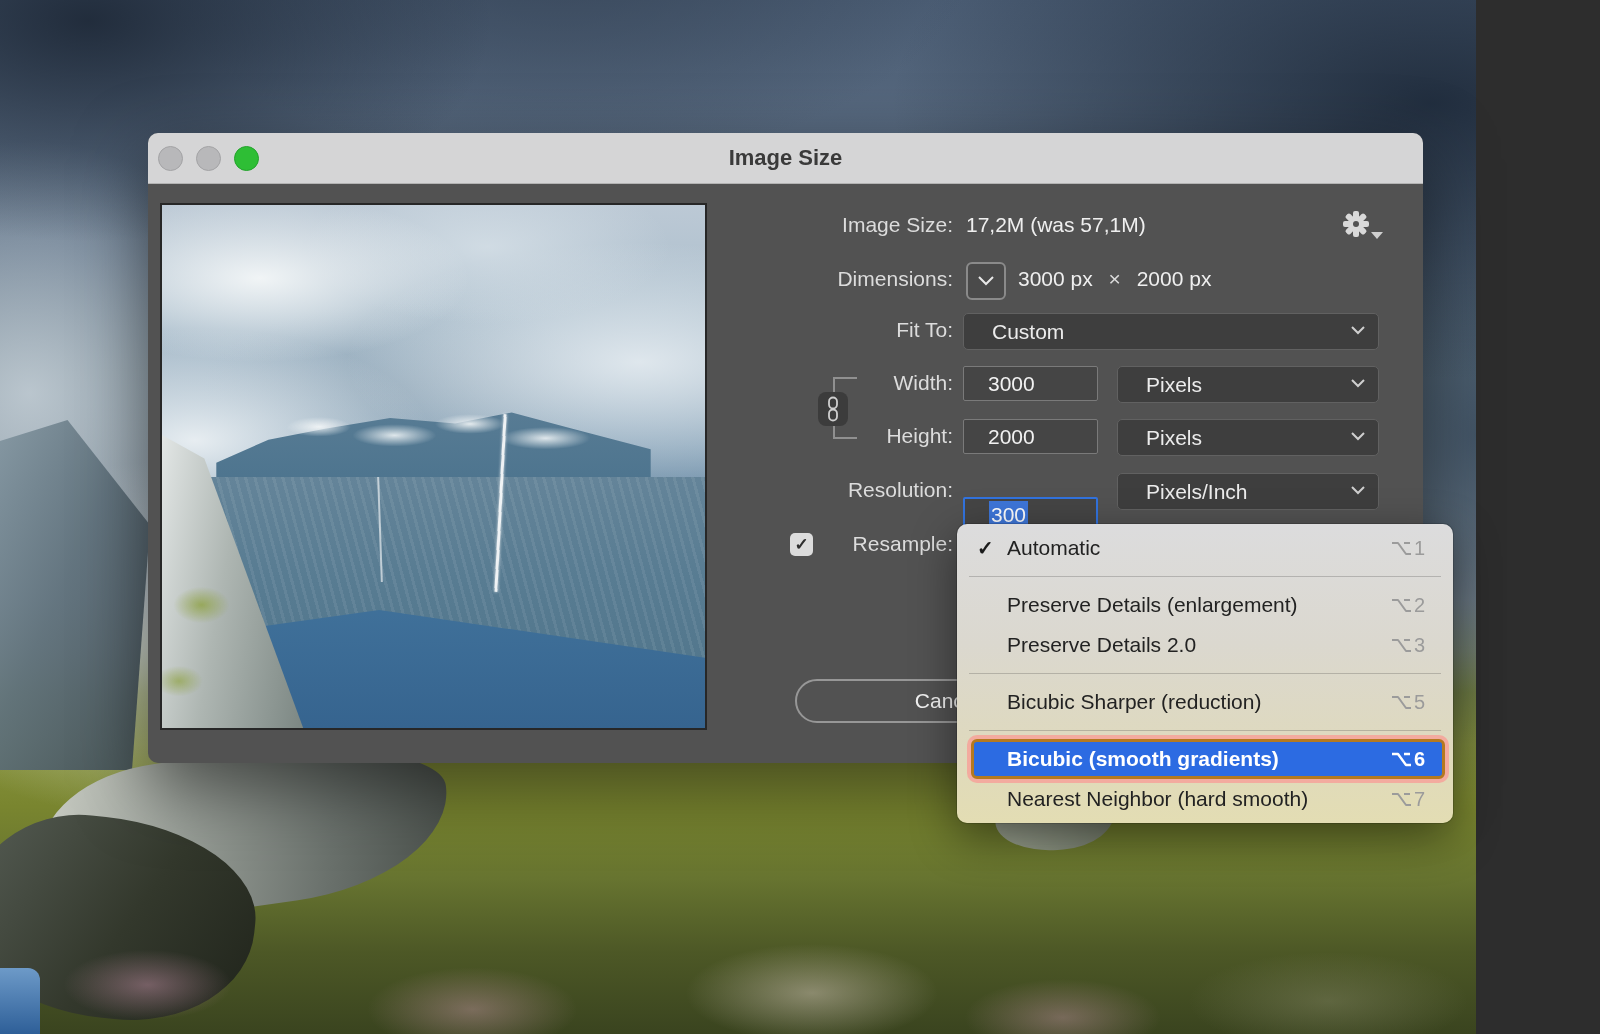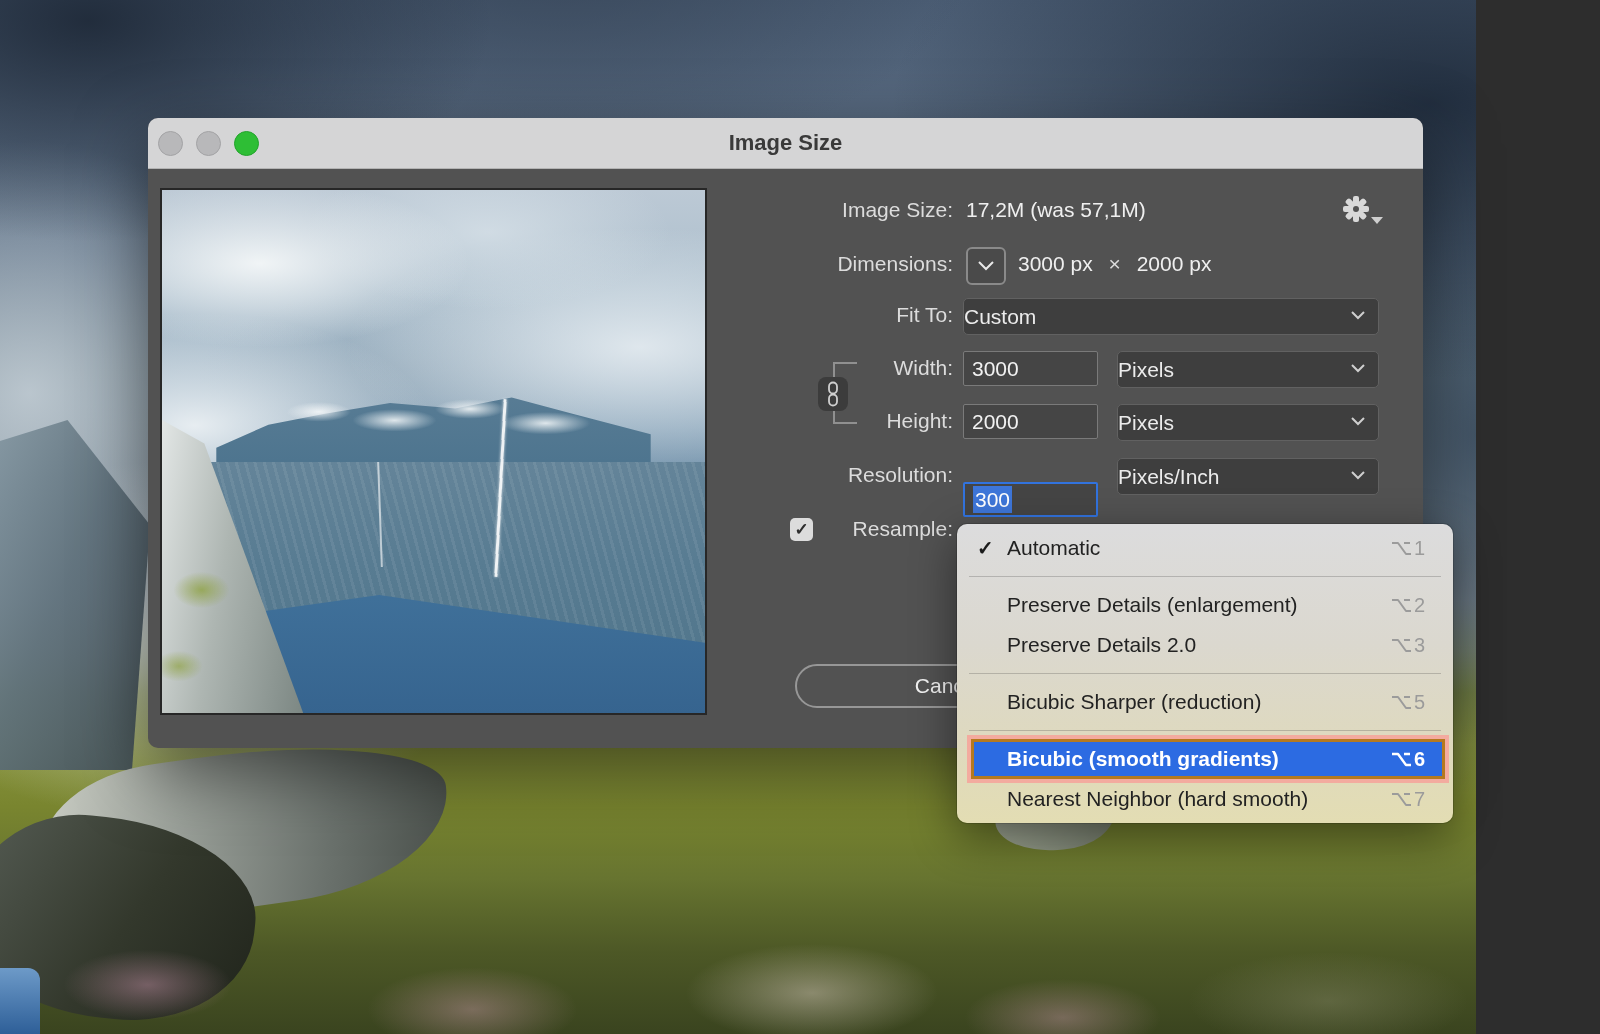--- a/index.html
+++ b/index.html
@@ -35,21 +35,21 @@
       radial-gradient(120px 50px at 10% 70%, rgba(205,150,175,.45), transparent 70%),
       radial-gradient(150px 60px at 32% 85%, rgba(212,160,180,.40), transparent 70%),
       radial-gradient(180px 70px at 55% 75%, rgba(225,210,200,.45), transparent 70%),
       radial-gradient(140px 55px at 72% 90%, rgba(205,155,175,.40), transparent 70%),
       radial-gradient(200px 70px at 90% 80%, rgba(150,150,120,.35), transparent 70%);}
   .blue-rock{position:absolute;left:0;top:968px;width:40px;height:66px;
     background:linear-gradient(180deg,#6d9ac8,#2e5f98);border-radius:0 12px 0 0;}
   .side-panel{position:absolute;left:1476px;top:0;width:124px;height:1034px;background:#2d2d2d;}
 
   
-  .dialog{position:absolute;left:148px;top:118px;width:1275px;height:630px;border-radius:10px;
+  .dialog{position:absolute;left:148px;top:133px;width:1275px;height:630px;border-radius:10px;
           background:#525252;box-shadow:0 24px 70px rgba(0,0,0,.5);z-index:5;overflow:hidden;}
   .titlebar{position:absolute;left:0;top:0;width:100%;height:50px;background:#d5d5d6;
             border-bottom:1px solid #b3b3b3;}
   .title{width:100%;text-align:center;line-height:50px;font-size:22px;font-weight:bold;color:#3a3a3a;}
   .tl{position:absolute;top:13px;width:23px;height:23px;border-radius:50%;}
   .tl.c1{left:10px;background:#b8b8ba;border:1px solid #a3a3a5;}
   .tl.c2{left:48px;background:#b8b8ba;border:1px solid #a3a3a5;}
   .tl.c3{left:86px;background:#2ebe35;border:1px solid #23a32c;}
 
   .flabel{position:absolute;right:470px;font-size:21px;color:#dcdcdc;line-height:26px;text-align:right;white-space:nowrap;}
@@ -91,28 +91,28 @@
       radial-gradient(40px 26px at 28% 58%, rgba(140,160,60,.75), transparent 70%),
       radial-gradient(34px 22px at 12% 84%, rgba(140,160,60,.65), transparent 70%),
       linear-gradient(100deg,#e2e6e5 0%,#aeb6b2 45%,#7c8783 100%);
     clip-path:polygon(0 0,30% 8%,100% 100%,0 100%);}
 
   
   .disclosure{position:absolute;left:818px;top:129px;width:36px;height:34px;border-radius:6px;
               border:2px solid #8a8a8a;background:#4a4a4a;display:flex;align-items:center;justify-content:center;}
   .selectbox{position:absolute;height:35px;background:#3e3e3e;border:1px solid #616161;border-radius:5px;
              color:#ececec;font-size:21px;display:flex;align-items:center;}
-  .selectbox .sv{text-align:right;}
+  .selectbox .sv{padding-left:28px;text-align:right;}
   .selectbox .chev{position:absolute;right:13px;top:12px;}
   .sel-fit{left:815px;top:180px;width:414px;}
   .sel-wunit{left:969px;top:233px;width:260px;}
   .sel-hunit{left:969px;top:286px;width:260px;}
   .sel-runit{left:969px;top:340px;width:260px;}
   .inputbox{position:absolute;width:135px;height:35px;background:#454545;border:1px solid #7a7a7a;
-            border-radius:2px;color:#f2f2f2;font-size:21px;line-height:33px;padding-left:8px;box-sizing:border-box;}
+            border-radius:2px;color:#f2f2f2;font-size:21px;line-height:33px;padding-left:24px;box-sizing:border-box;}
   .in-w{left:815px;top:233px;}
   .in-h{left:815px;top:286px;}
   .in-r{left:815px;top:340px;border:2px solid #3273de;line-height:31px;margin-top:24px;}
   .in-r .sel{background:#3e76d9;color:#fff;padding:2px 2px;}
   .bracket{position:absolute;left:685px;top:244px;width:22px;height:58px;
            border-left:2px solid #909090;border-top:2px solid #909090;border-bottom:2px solid #909090;}
   .linkbox{position:absolute;left:670px;top:259px;width:30px;height:34px;background:#3c3c3c;
            border-radius:8px;display:flex;align-items:center;justify-content:center;}
   .checkbox{position:absolute;left:642px;top:400px;width:23px;height:23px;border-radius:5px;
             background:#dcdcdc;color:#2e2e2e;font-size:17px;font-weight:bold;
@@ -130,21 +130,21 @@
 
   
   .menu{position:absolute;left:957px;top:524px;width:496px;border-radius:10px;padding:4px 0;z-index:10;
         background:linear-gradient(180deg,#dcdcdd 0%,#dbd8cf 40%,#ded9c0 70%,#e3ddb3 100%);
         box-shadow:0 14px 46px rgba(0,0,0,.45), 0 0 0 1px rgba(0,0,0,.14);box-sizing:border-box;}
   .mi{position:relative;height:40px;display:flex;align-items:center;
       padding:0 28px 0 50px;font-size:21px;color:#222;box-sizing:border-box;}
   .mi-check{position:absolute;left:20px;font-size:20px;font-weight:bold;color:#1b1b1b;}
   .mi-short{margin-left:auto;display:flex;align-items:center;gap:2px;color:#9b9b9b;font-size:20px;}
   .msep{height:1px;background:rgba(60,60,60,.25);margin:8px 12px;}
-  .mi.hl{background:#2c6be2;color:#fff;margin:0 8px 0 14px;border:3px solid #b5791f;border-radius:0;
+  .mi.hl{background:#2c6be2;color:#fff;margin:0 8px 0 14px;border:3px solid #b5791f;border-radius:6px;
          box-shadow:0 0 0 4px rgba(243,169,157,.95);padding:0 17px 0 33px;font-weight:bold;}
   .mi.hl .mi-short{color:#fff;font-weight:bold;}
 </style>
 </head>
 <body>
 
 <div class="stage">
 
   <div class="photo">
     <div class="cliff-left"></div>

